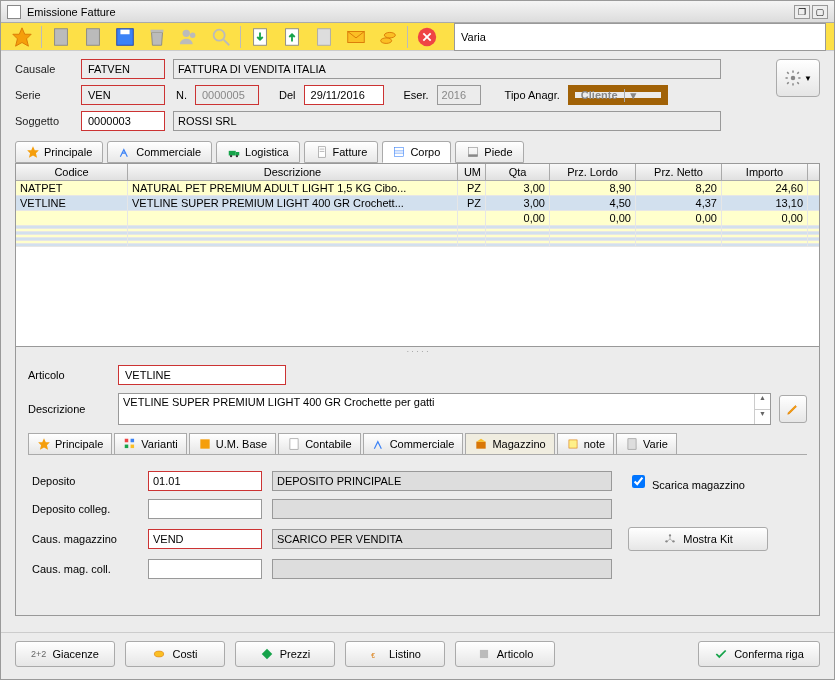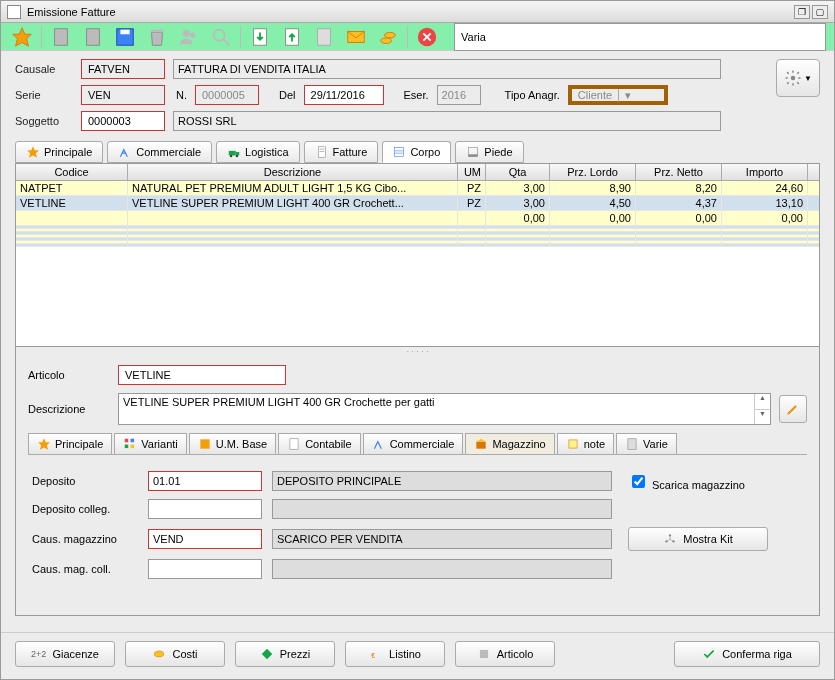--- a/index.html
+++ b/index.html
@@ -3,21 +3,21 @@
 <meta charset="utf-8">
 <style>
 * { box-sizing: border-box; font-family: Tahoma, Arial, sans-serif; font-size: 11px; }
 body { margin: 0; background: #ececec; }
 .window { width: 835px; height: 680px; background: #ececec; border: 1px solid #9a9a9a; display: flex; flex-direction: column; }
 .titlebar { height: 22px; background: linear-gradient(#f5f5f5, #dcdcdc); border-bottom: 1px solid #aaa; display: flex; align-items: center; padding: 0 6px; justify-content: space-between; }
 .titlebar-left { display: flex; align-items: center; gap: 6px; }
 .titlebar-title { font-size: 11px; }
 .titlebar-buttons { display: flex; gap: 2px; }
 .titlebar-btn { width: 16px; height: 14px; border: 1px solid #999; background: #eee; font-size: 9px; display: flex; align-items: center; justify-content: center; cursor: pointer; }
-.toolbar { height: 28px; background: #86efac; display: flex; align-items: center; padding: 4px 8px; gap: 6px; border-bottom: 1px solid #ccc; }
+.toolbar { height: 28px; background: #fde047; display: flex; align-items: center; padding: 4px 8px; gap: 6px; border-bottom: 1px solid #ccc; }
 .tb-icon { width: 26px; height: 26px; display: flex; align-items: center; justify-content: center; cursor: pointer; border-radius: 3px; }
 .tb-icon svg { width: 22px; height: 22px; }
 .tb-sep { width: 1px; height: 22px; background: #bbb; }
 .varia-box { flex: 1; margin-left: 8px; height: 28px; border: 1px solid #999; background: #fff; display: flex; align-items: center; padding: 0 6px; }
 .header-form { padding: 8px 14px 6px; display: flex; flex-direction: column; gap: 6px; position: relative; }
 .form-row { display: flex; align-items: center; gap: 8px; }
 .label { width: 58px; color: #222; }
 .field { border: 1px solid #999; background: #ececec; height: 20px; display: flex; align-items: center; padding: 0 4px; }
 .field.red { border: 1px solid #c33; }
 .field.white { background: #fff; }
@@ -57,22 +57,22 @@
 .subtab-body { padding: 16px 4px 28px; }
 .sub-row { display: flex; align-items: center; gap: 10px; margin-bottom: 8px; }
 .sub-label { width: 106px; }
 .sub-field { width: 114px; border: 1px solid #999; background: #fff; height: 20px; padding: 0 4px; display: flex; align-items: center; }
 .sub-field.red { border: 1px solid #c33; }
 .sub-desc { width: 340px; border: 1px solid #999; background: #ddd; height: 20px; padding: 0 4px; display: flex; align-items: center; }
 .check-lbl { display: flex; align-items: flex-end; gap: 4px; margin-left: 6px; }
 .kit-btn { width: 140px; height: 24px; border: 1px solid #aaa; background: linear-gradient(#fff,#e6e6e6); display: flex; align-items: center; justify-content: center; gap: 6px; cursor: pointer; border-radius: 3px; margin-left: 6px; }
 .footer { padding: 8px 14px 12px; display: flex; gap: 10px; border-top: 1px solid #ccc; margin-top: auto; }
 .foot-btn { flex: 0 0 auto; width: 100px; height: 26px; border: 1px solid #aaa; background: linear-gradient(#fff,#e6e6e6); border-radius: 3px; display: flex; align-items: center; justify-content: center; gap: 6px; cursor: pointer; }
-.foot-btn.wide { width: 146px; margin-left: auto; }
-.sel-combo { display:flex; align-items:center; border:4px solid #a16207; background:#ececec; height:20px; }
+.foot-btn.wide { width: 122px; margin-left: auto; }
+.sel-combo { display:flex; align-items:center; border:7px solid #a16207; background:#ececec; height:20px;font-weight:bold; }
 .sel-combo span { padding:0 6px; color:#888;}
 .sel-combo .arrow { width:16px; border-left:1px solid #aaa; text-align:center; color:#888;}
 .textarea-wrap { flex:1; border:1px solid #999; background:#fff; display:flex; }
 .textarea-wrap textarea { flex:1; border:none; resize:none; outline:none; padding:2px 4px; font-family:inherit; font-size:11px; height:30px;}
 .spin { width:16px; display:flex; flex-direction:column; border-left:1px solid #ccc;}
 .spin div { flex:1; font-size:7px; text-align:center; color:#666; border-bottom:1px solid #ccc; cursor:pointer;}
 .spin div:last-child{border:none;}
 .doc-icon{width:14px;height:14px;border:1px solid #888;background:#fff;display:inline-block;}
 </style>
 </head>

